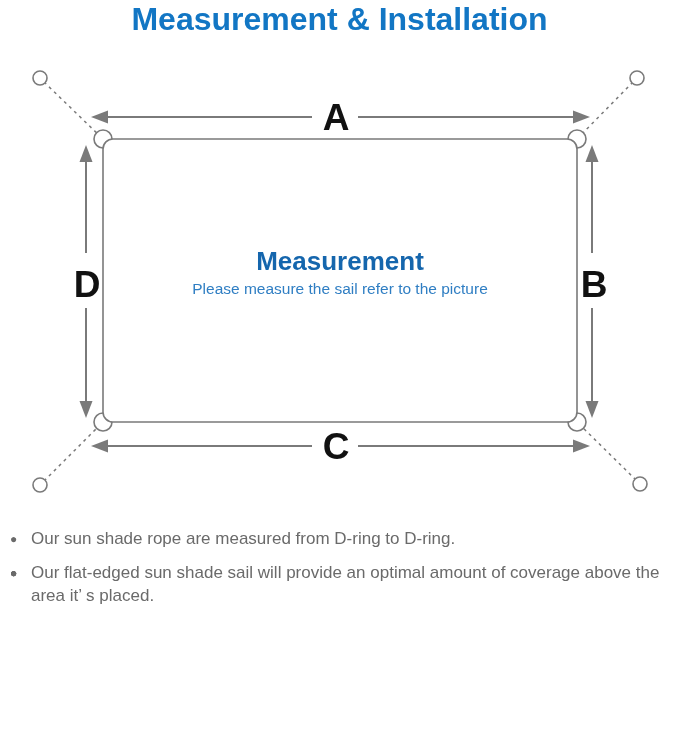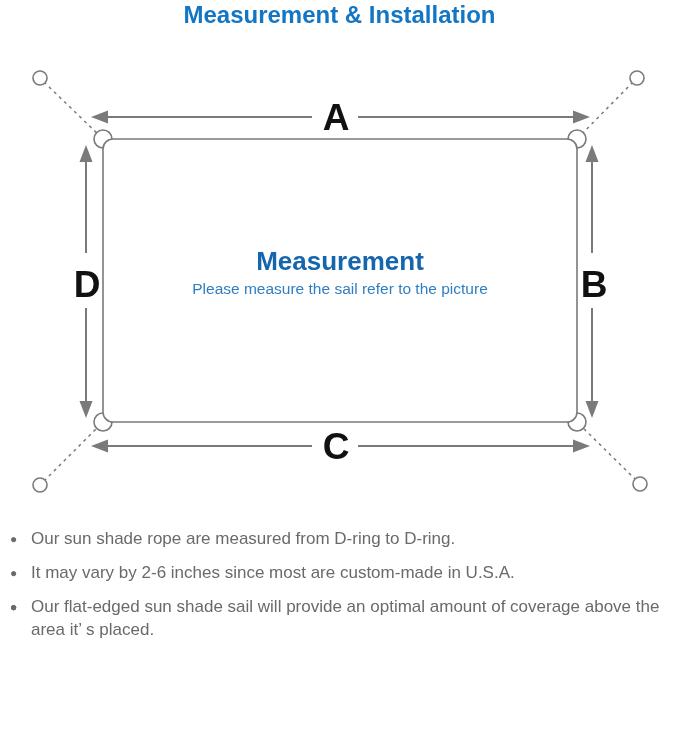--- a/index.html
+++ b/index.html
@@ -16,21 +16,21 @@
     width: 679px;
     height: 739px;
     background: #ffffff;
   }
   .main-title {
     position: absolute;
     top: 1px;
     left: 0;
     width: 679px;
     text-align: center;
-    font-size: 24px;
+    font-size: 32px;
     font-weight: bold;
     color: #1276c4;
     letter-spacing: 0px;
   }
   .diagram-svg {
     position: absolute;
     top: 55px;
     left: 0;
   }
   .dim-label {
@@ -143,21 +143,20 @@
     </g>
   </svg>
 
   <ul class="notes">
     <li>
       <span class="dot">●</span>
       <span>Our sun shade rope are measured from D-ring to D-ring.</span>
     </li>
     <li>
       <span class="dot">●</span>
-      <span>It may vary by 2-6 inches since most are custom-made in U.S.A.</span>
     </li>
     <li>
       <span class="dot">●</span>
     </li>
     <li>
       <span class="dot">●</span>
     </li>
     <li>
       <span class="dot">●</span>
       <span>Our flat-edged sun shade sail will provide an optimal amount of coverage above the area it’ s placed.</span>

